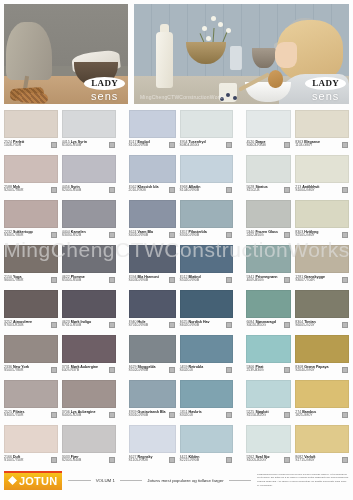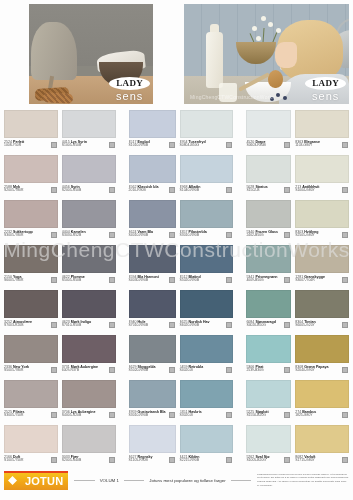--- a/index.html
+++ b/index.html
@@ -12,21 +12,21 @@
   }
   .page {
     position: relative;
     width: 353px; height: 500px;
     background: #fdfdfd;
     padding: 4px 4px 0 4px;
   }
 
   
   .hero-row { display: flex; gap: 6px; height: 100px; }
-  .hero { position: relative; overflow: hidden; margin-left: 25px; }
+  .hero { position: relative; overflow: hidden; }
   .hero-left  { width: 124px; }
   .hero-right { flex: 1; }
 
   
   .scene-left {
     position: absolute; inset: 0;
     background:
       linear-gradient(180deg,#8c8a84 0%, #85837d 62%, #8a8880 62.5%, #8a8880 72%,
                       #c8a57e 72.5%, #b8946c 100%);
   }
@@ -235,21 +235,21 @@
   
   .footer {
     position: absolute; left: 4px; right: 4px; bottom: 3px;
     height: 34px;
     display: flex; align-items: center;
   }
   .logo {
     background: linear-gradient(180deg,#f6c11c 0%, #f1a617 55%, #e8941b 100%);
     border-top: 2px solid #e8421a;
     padding: 2px 5px 3px 4px;
-    display: flex; align-items: center; gap: 8px;
+    display: flex; align-items: center; gap: 2px;
   }
   .logo-mark {
     width: 9px; height: 9px; background: #ffffff;
     clip-path: polygon(50% 0%, 100% 50%, 50% 100%, 0% 50%);
     position: relative;
   }
   .logo-text {
     font-size: 11px; font-weight: bold; color: #ffffff;
     letter-spacing: .2px; font-family: "Liberation Sans", sans-serif;
   }

